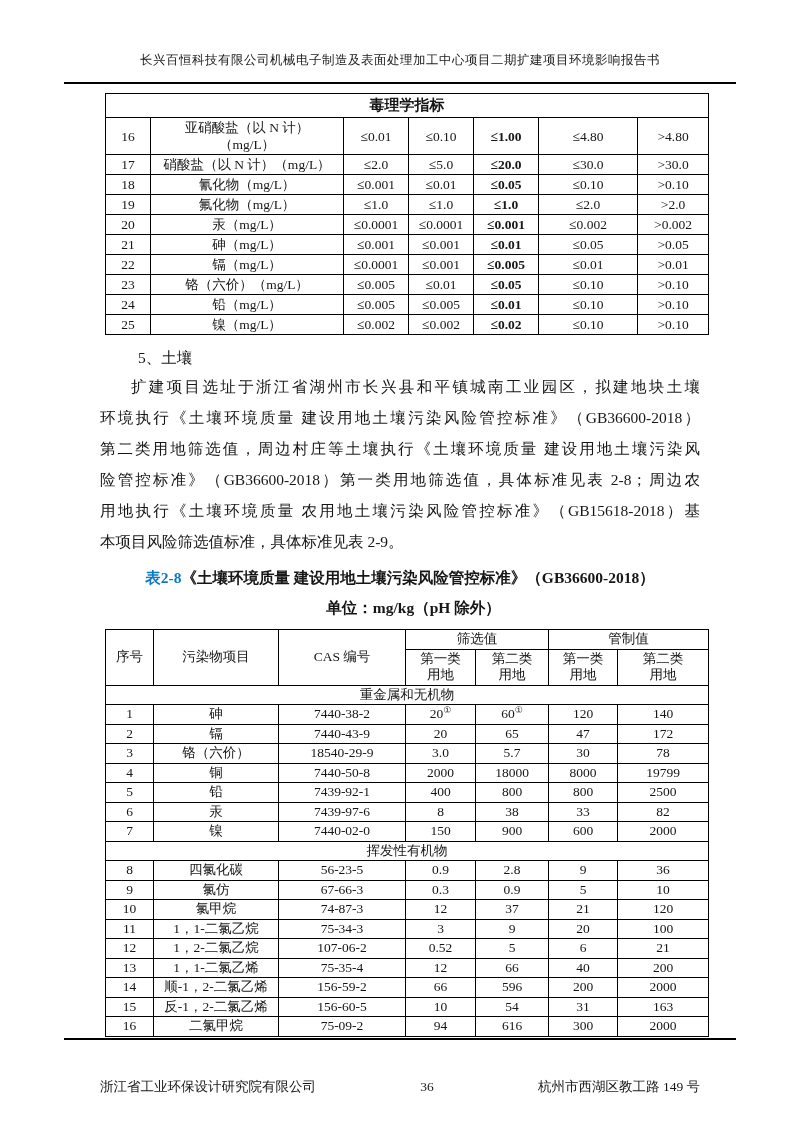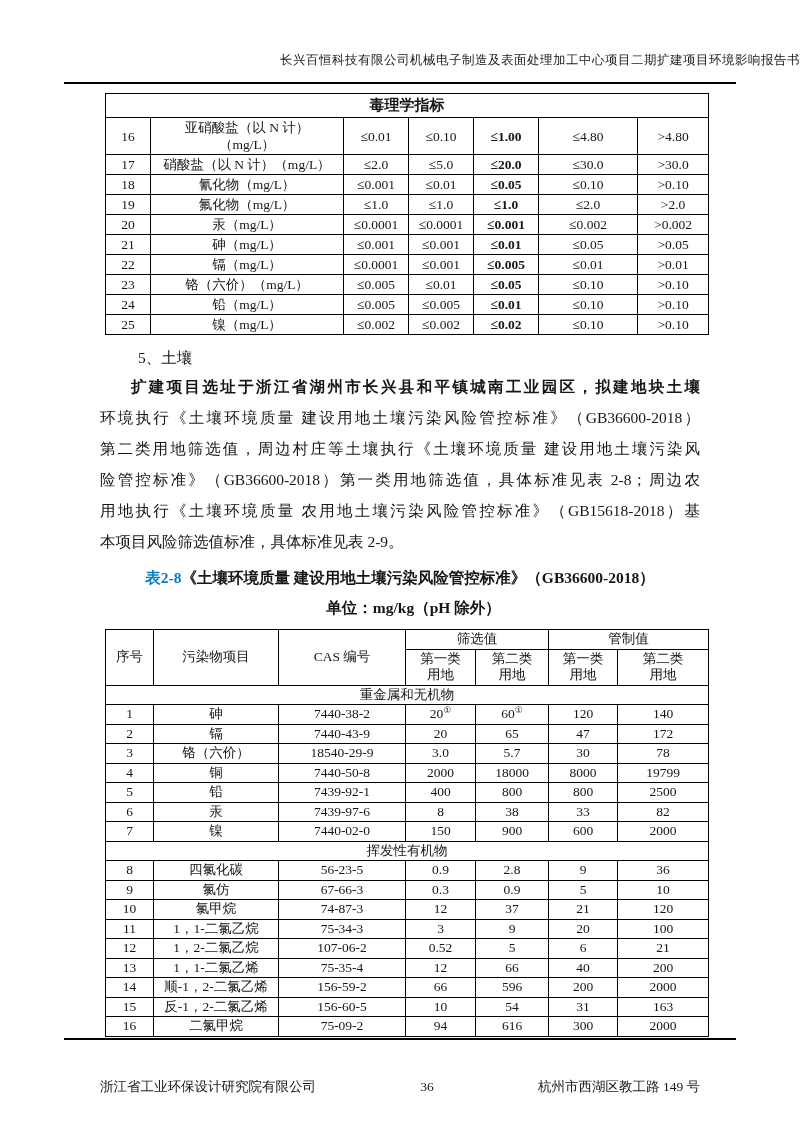--- a/index.html
+++ b/index.html
@@ -8,21 +8,21 @@
     width:800px;height:1131px;
     margin:0 auto;
     background:#ffffff;
     font-family:"Liberation Serif","DejaVu Serif",serif;
     color:#161616;
     overflow:hidden;
   }
   
   .doc-header{
     padding-top:52px;
-    text-align:right;
+    text-align:center;
     font-size:12.5px;
     letter-spacing:0.5px;
     color:#1a1a1a;
   }
   .header-rule{
     margin:13px 64px 0 64px;
     border:none;
     border-top:2.5px solid #000;
     height:0;
   }
@@ -44,21 +44,21 @@
   .tox-table td,.tox-table th{line-height:17px;}
   .tox-table .table-title-cell{font-size:15px;font-weight:bold;padding:3px 0;}
   
   .section-heading{
     margin:13px 0 0 138px;
     font-size:15.5px;
   }
   .body-text{margin:2px 100px 0 100px;width:600px;font-size:15.5px;}
   .para-line{line-height:31px;}
   .para-line.justify{text-align:justify;text-align-last:justify;}
-  .para-line.indent{text-indent:31px;font-weight:bold;}
+  .para-line.indent{text-indent:31px;}
   
   .table-caption{
     margin-top:11px;
     text-align:center;
     font-size:15.5px;
     font-weight:bold;
   }
   .caption-no{color:#0d7bc4;}
   .table-subtitle{
     margin-top:9px;

